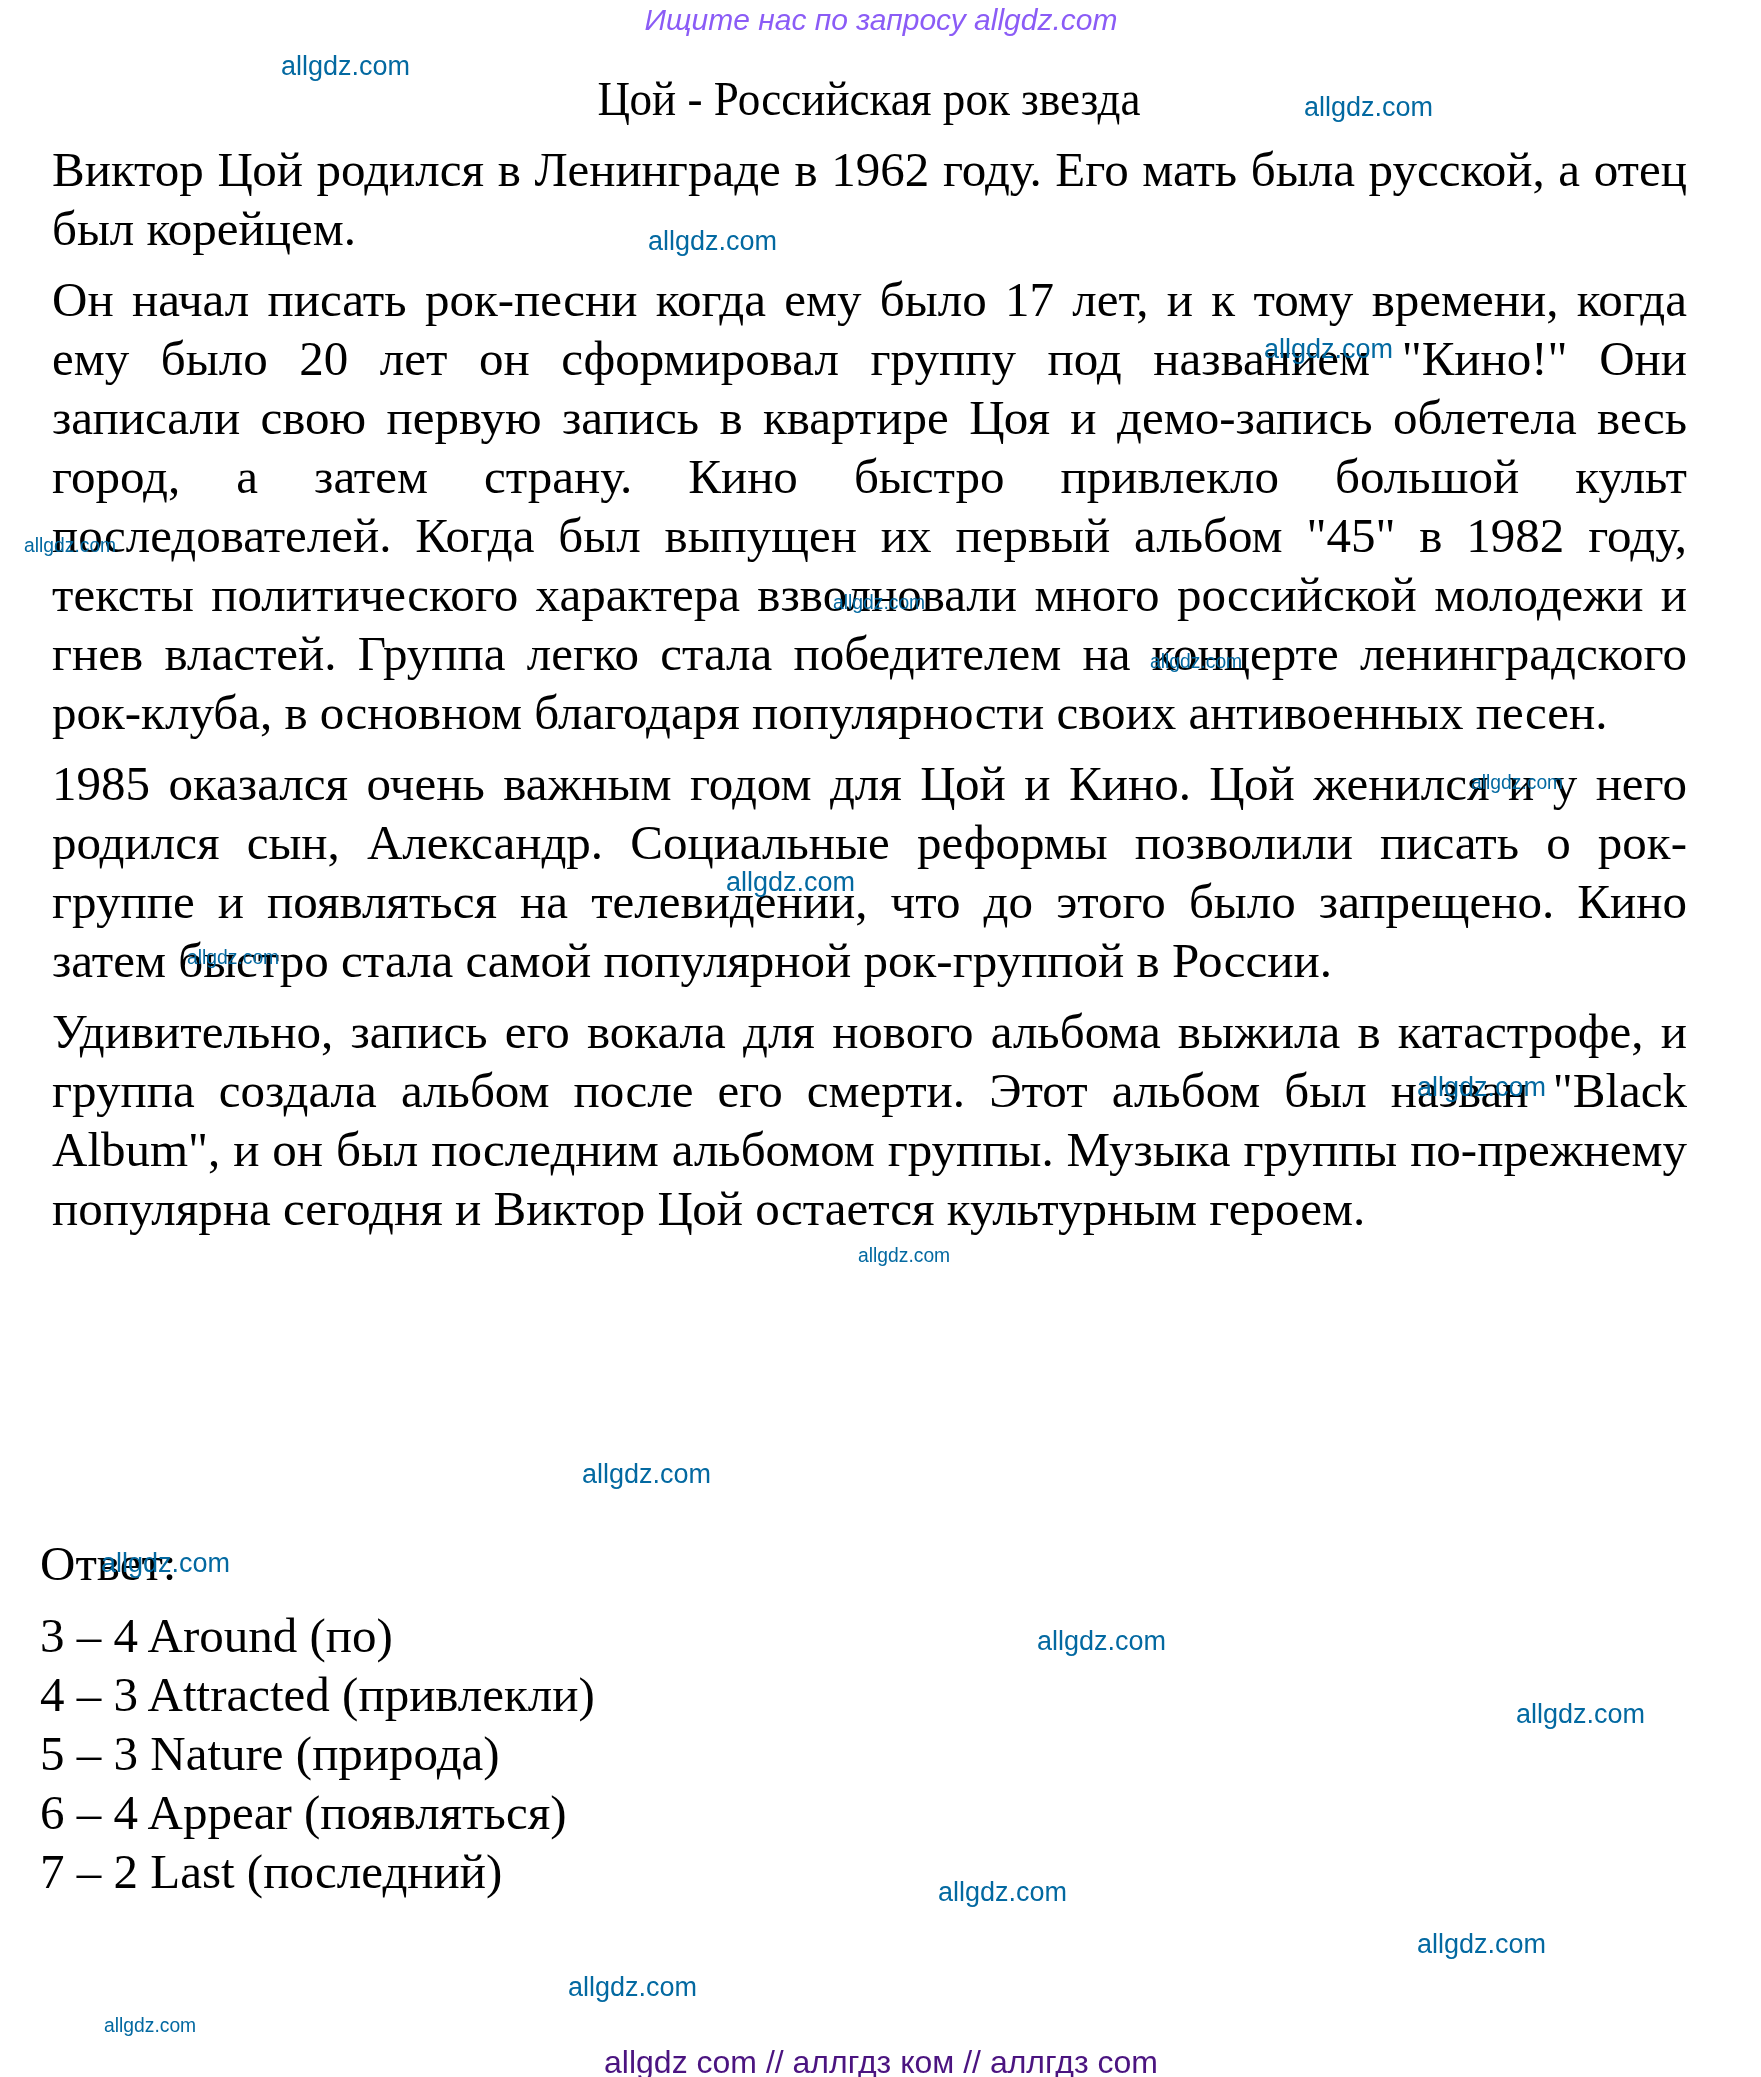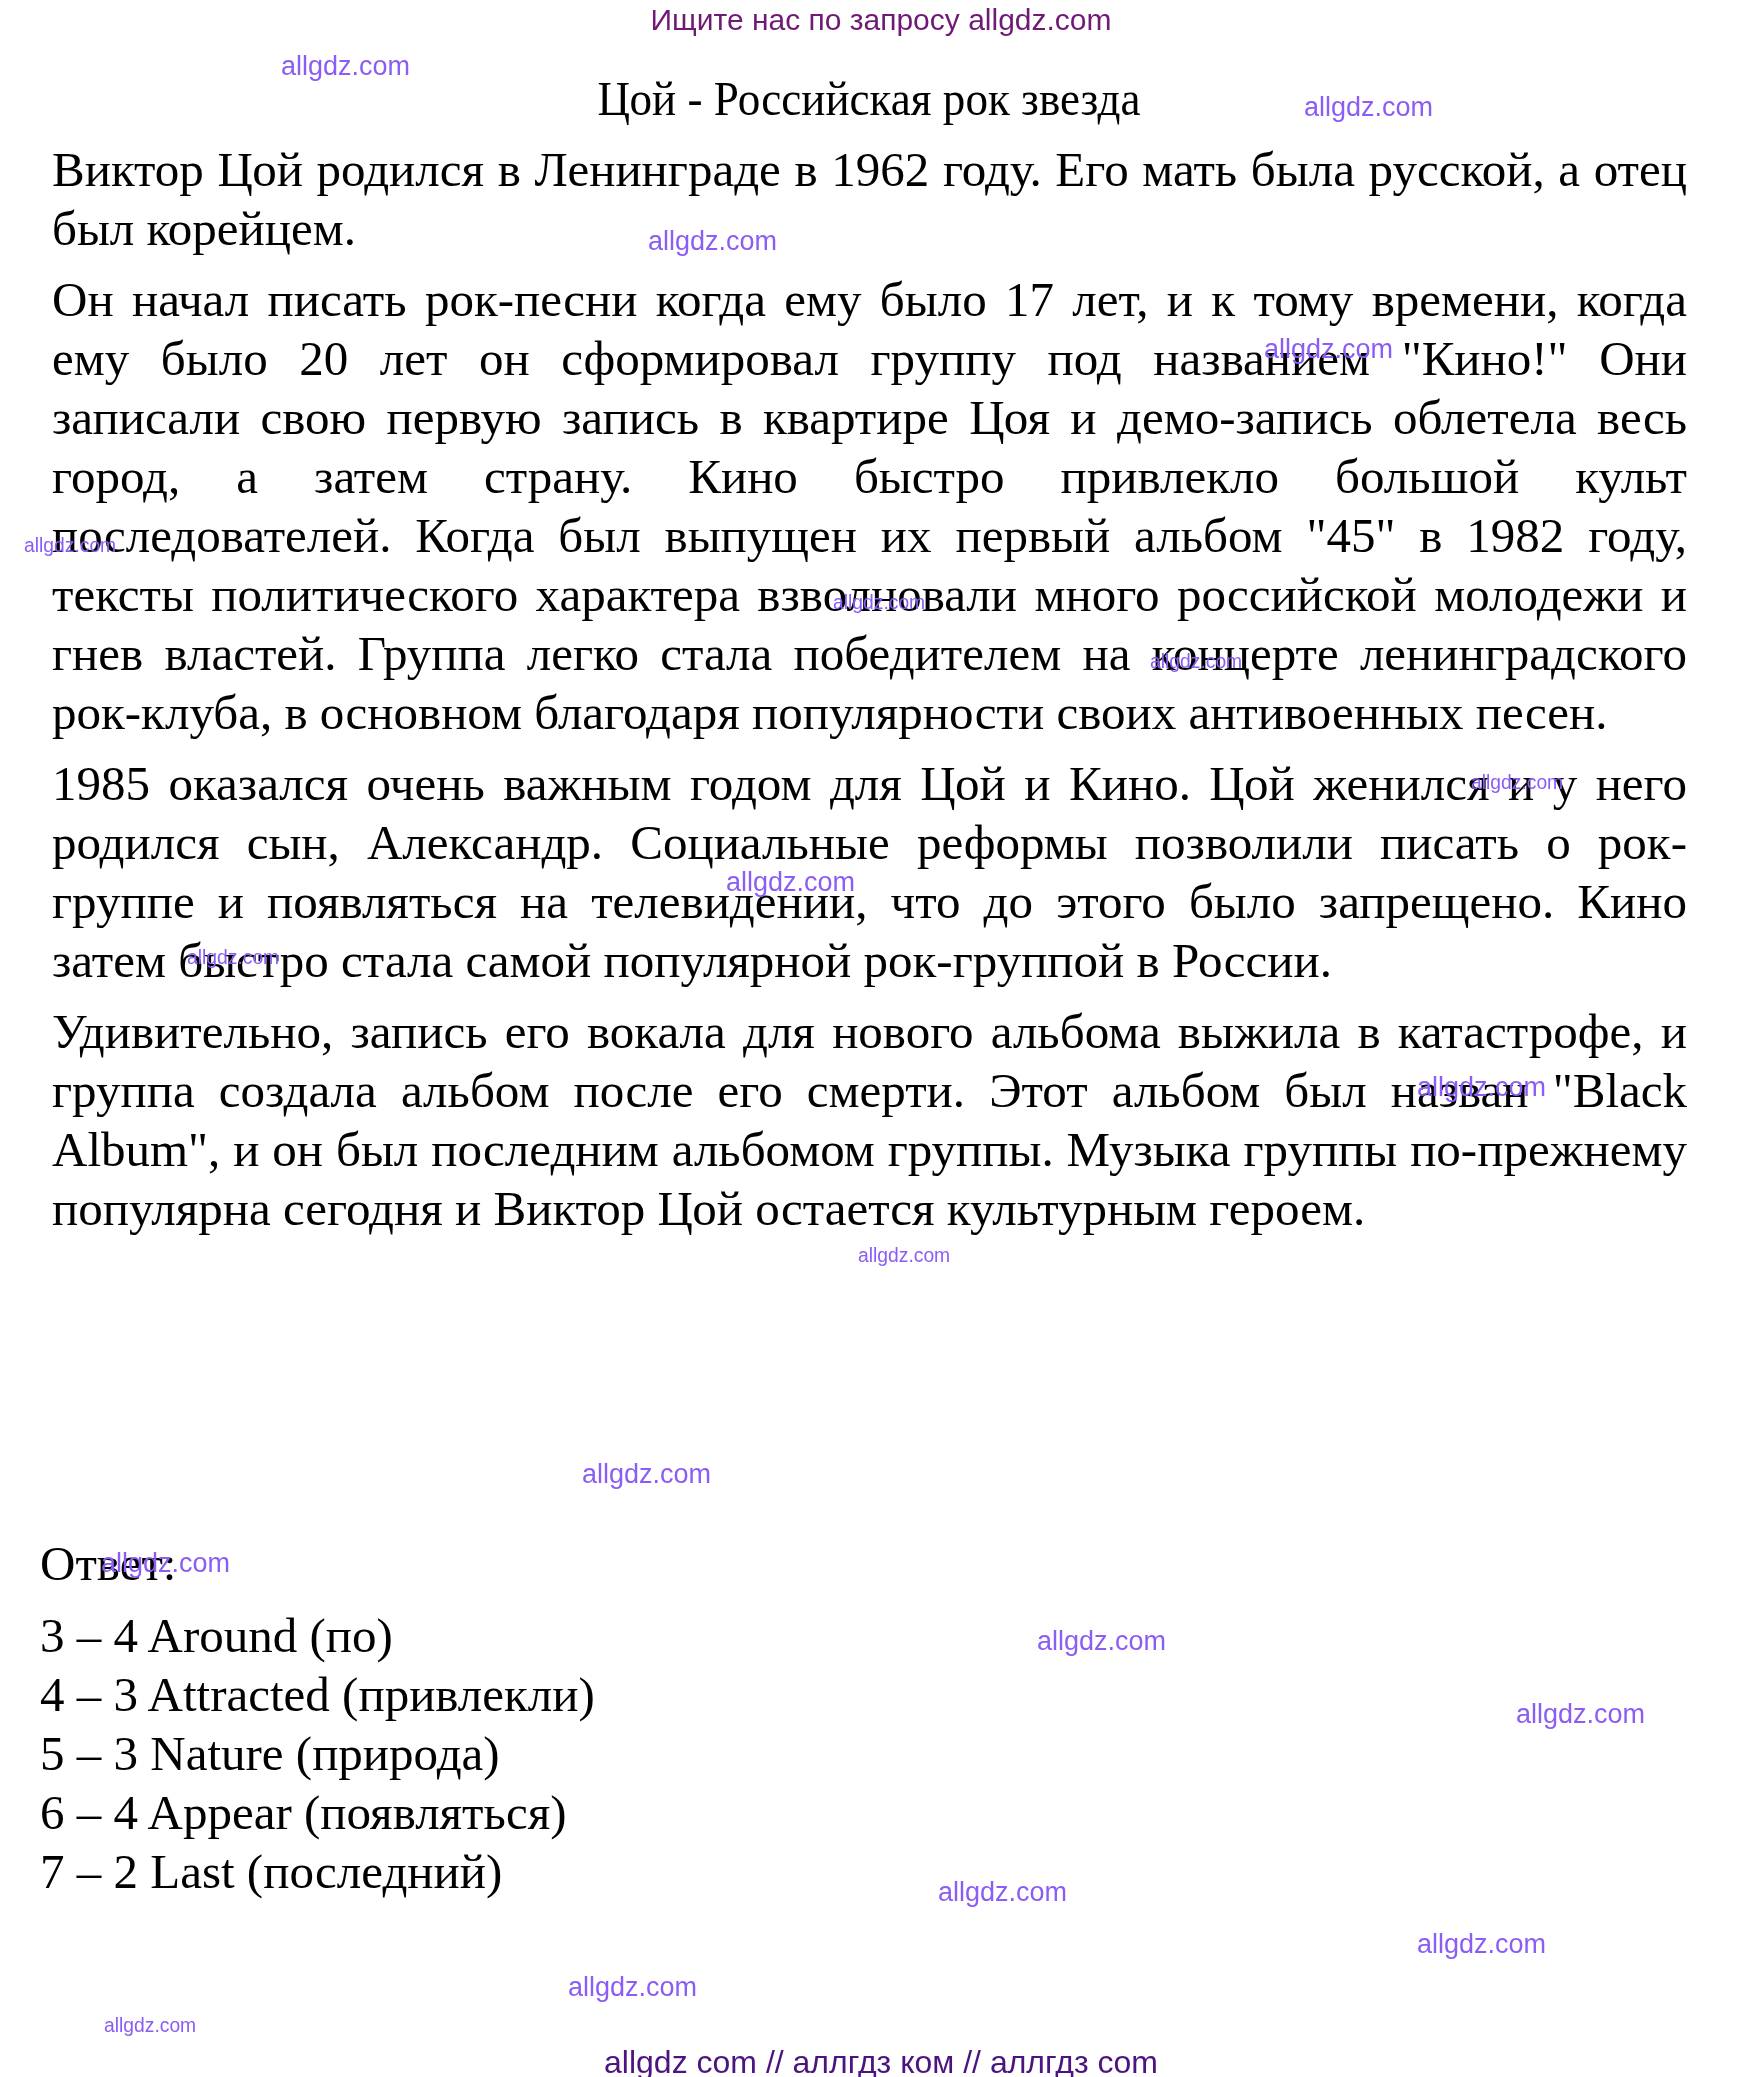--- a/index.html
+++ b/index.html
@@ -29,33 +29,33 @@
     }
     .answers {
       position: absolute; left: 40px; top: 1606px;
       font-size: 49px; line-height: 59px;
       margin: 0; padding: 0; list-style: none;
     }
     .answers li { white-space: nowrap; }
     .wm {
       position: absolute; white-space: nowrap;
       font-family: "Liberation Sans", "DejaVu Sans", sans-serif;
-      font-size: 27px; line-height: 30px; color: #8b5cf6;
+      font-size: 27px; line-height: 30px; color: #0369a1;
     }
     .wm.small { font-size: 19.3px; line-height: 23px; }
     .bottom-banner {
       position: absolute; left: 0; width: 1762px; top: 2045px; text-align: center;
       font-family: "Liberation Sans", "DejaVu Sans", sans-serif;
       font-size: 32px; line-height: 35px;
     }
   </style>
 </head>
 <body>
 
-<div class="top-banner" id="top-banner" style="color: #701a75;">Ищите нас по запросу allgdz.com</div>
+<div class="top-banner" id="top-banner" style="color: #8b5cf6; font-style: italic;">Ищите нас по запросу allgdz.com</div>
 
 <div class="title">Цой - Российская рок звезда</div>
 
 <div class="body-text">
   <p class="para">Виктор Цой родился в Ленинграде в 1962 году. Его мать была русской, а отец был корейцем.</p>
   <p class="para">Он начал писать рок-песни когда ему было 17 лет, и к тому времени, когда ему было 20 лет он сформировал группу под названием "Кино!" Они записали свою первую запись в квартире Цоя и демо-запись облетела весь город, а затем страну. Кино быстро привлекло большой культ последователей. Когда был выпущен их первый альбом "45" в 1982 году, тексты политического характера взволновали много российской молодежи и гнев властей. Группа легко стала победителем на концерте ленинградского рок-клуба, в основном благодаря популярности своих антивоенных песен.</p>
   <p class="para">1985 оказался очень важным годом для Цой и Кино. Цой женился и у него родился сын, Александр. Социальные реформы позволили писать о рок-группе и появляться на телевидении, что до этого было запрещено. Кино затем быстро стала самой популярной рок-группой в России.</p>
   <p class="para">Удивительно, запись его вокала для нового альбома выжила в катастрофе, и группа создала альбом после его смерти. Этот альбом был назван "Black Album", и он был последним альбомом группы. Музыка группы по-прежнему популярна сегодня и Виктор Цой остается культурным героем.</p>
 </div>
 

